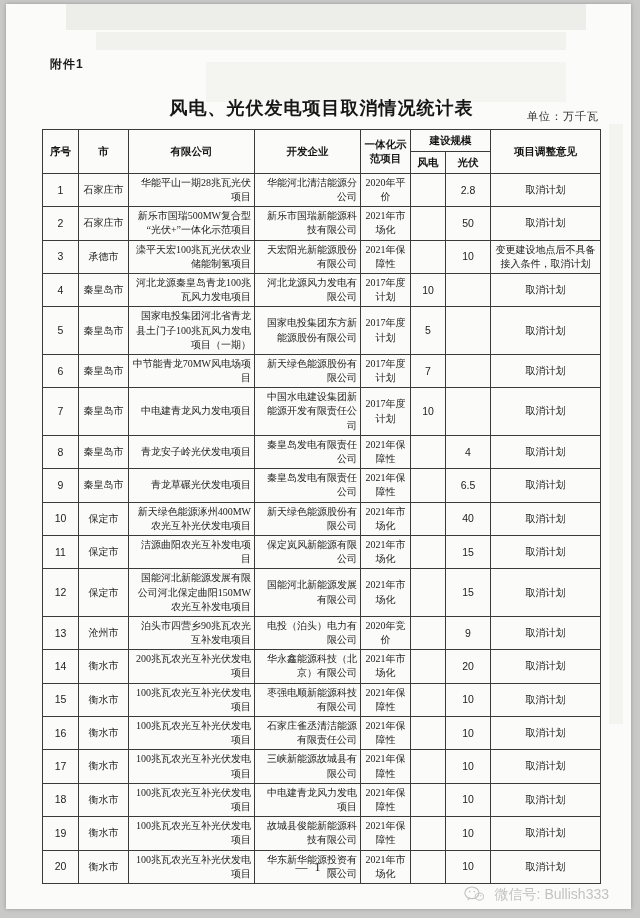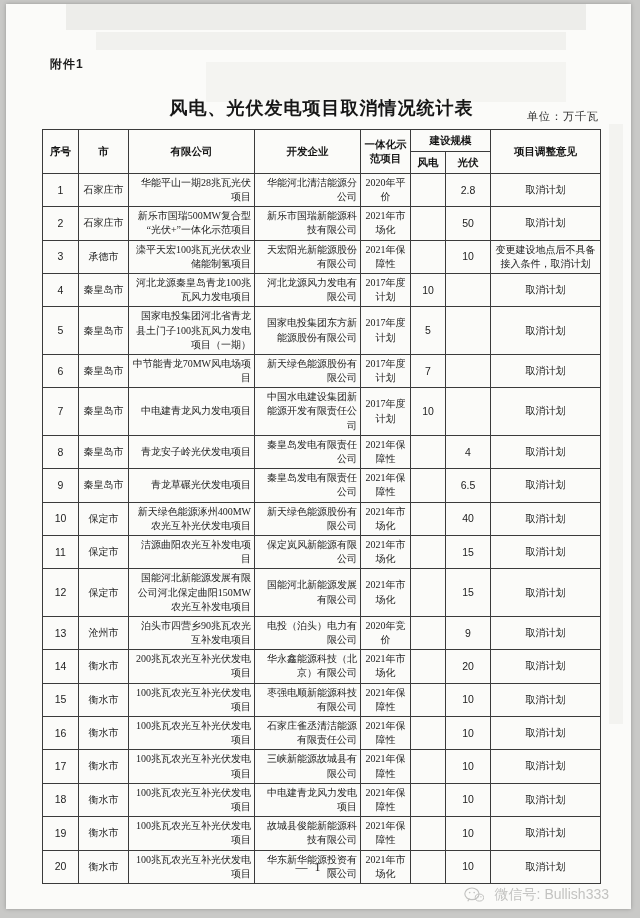--- a/index.html
+++ b/index.html
@@ -59,21 +59,21 @@
   td.c{text-align:center;}
   td.l{text-align:right;}
   td.num{font-family:"Liberation Sans","DejaVu Sans",sans-serif;font-size:10.5px;}
 
   .page-number{
     position:absolute;left:0;right:0;top:856px;
     text-align:center;font-size:12px;color:#222;letter-spacing:2px;
   }
   .watermark{
     position:absolute;right:22px;top:882px;
-    display:flex;align-items:flex-end;gap:11px;
+    display:flex;align-items:flex-start;gap:11px;
     color:#c3c3c1;font-size:14px;
     font-family:"Liberation Sans","DejaVu Sans",sans-serif;
   }
   .watermark svg{display:block;}
 </style>
 </head>
 <body>
 
 <div class="page">
   <div class="ghost g1"></div>

